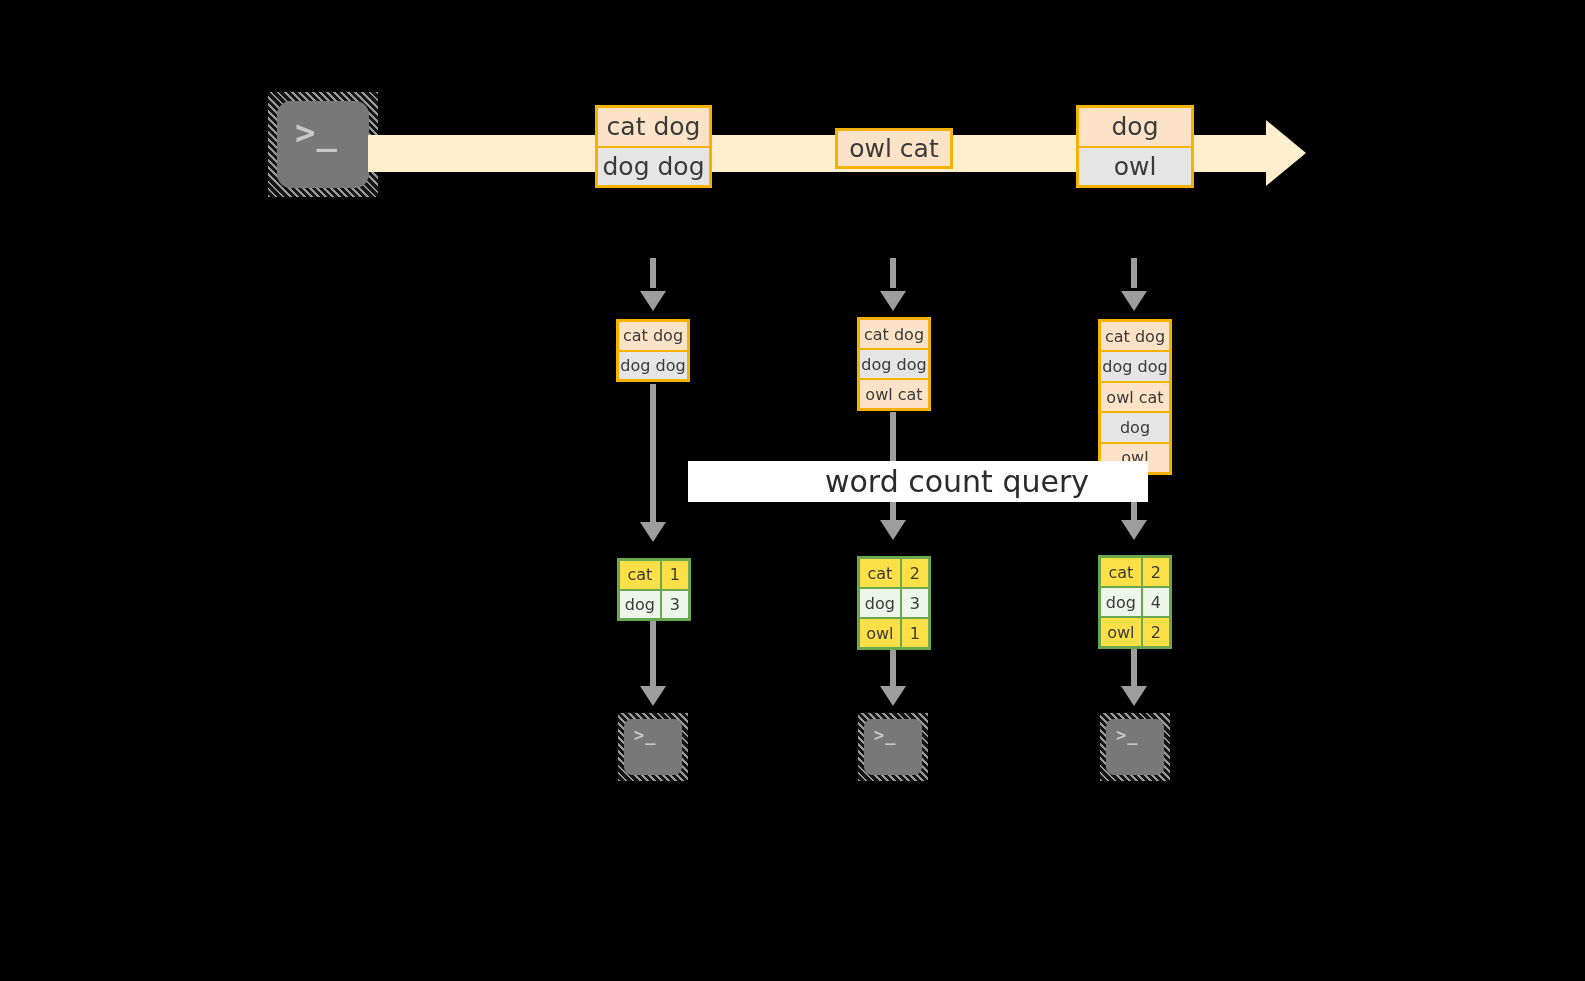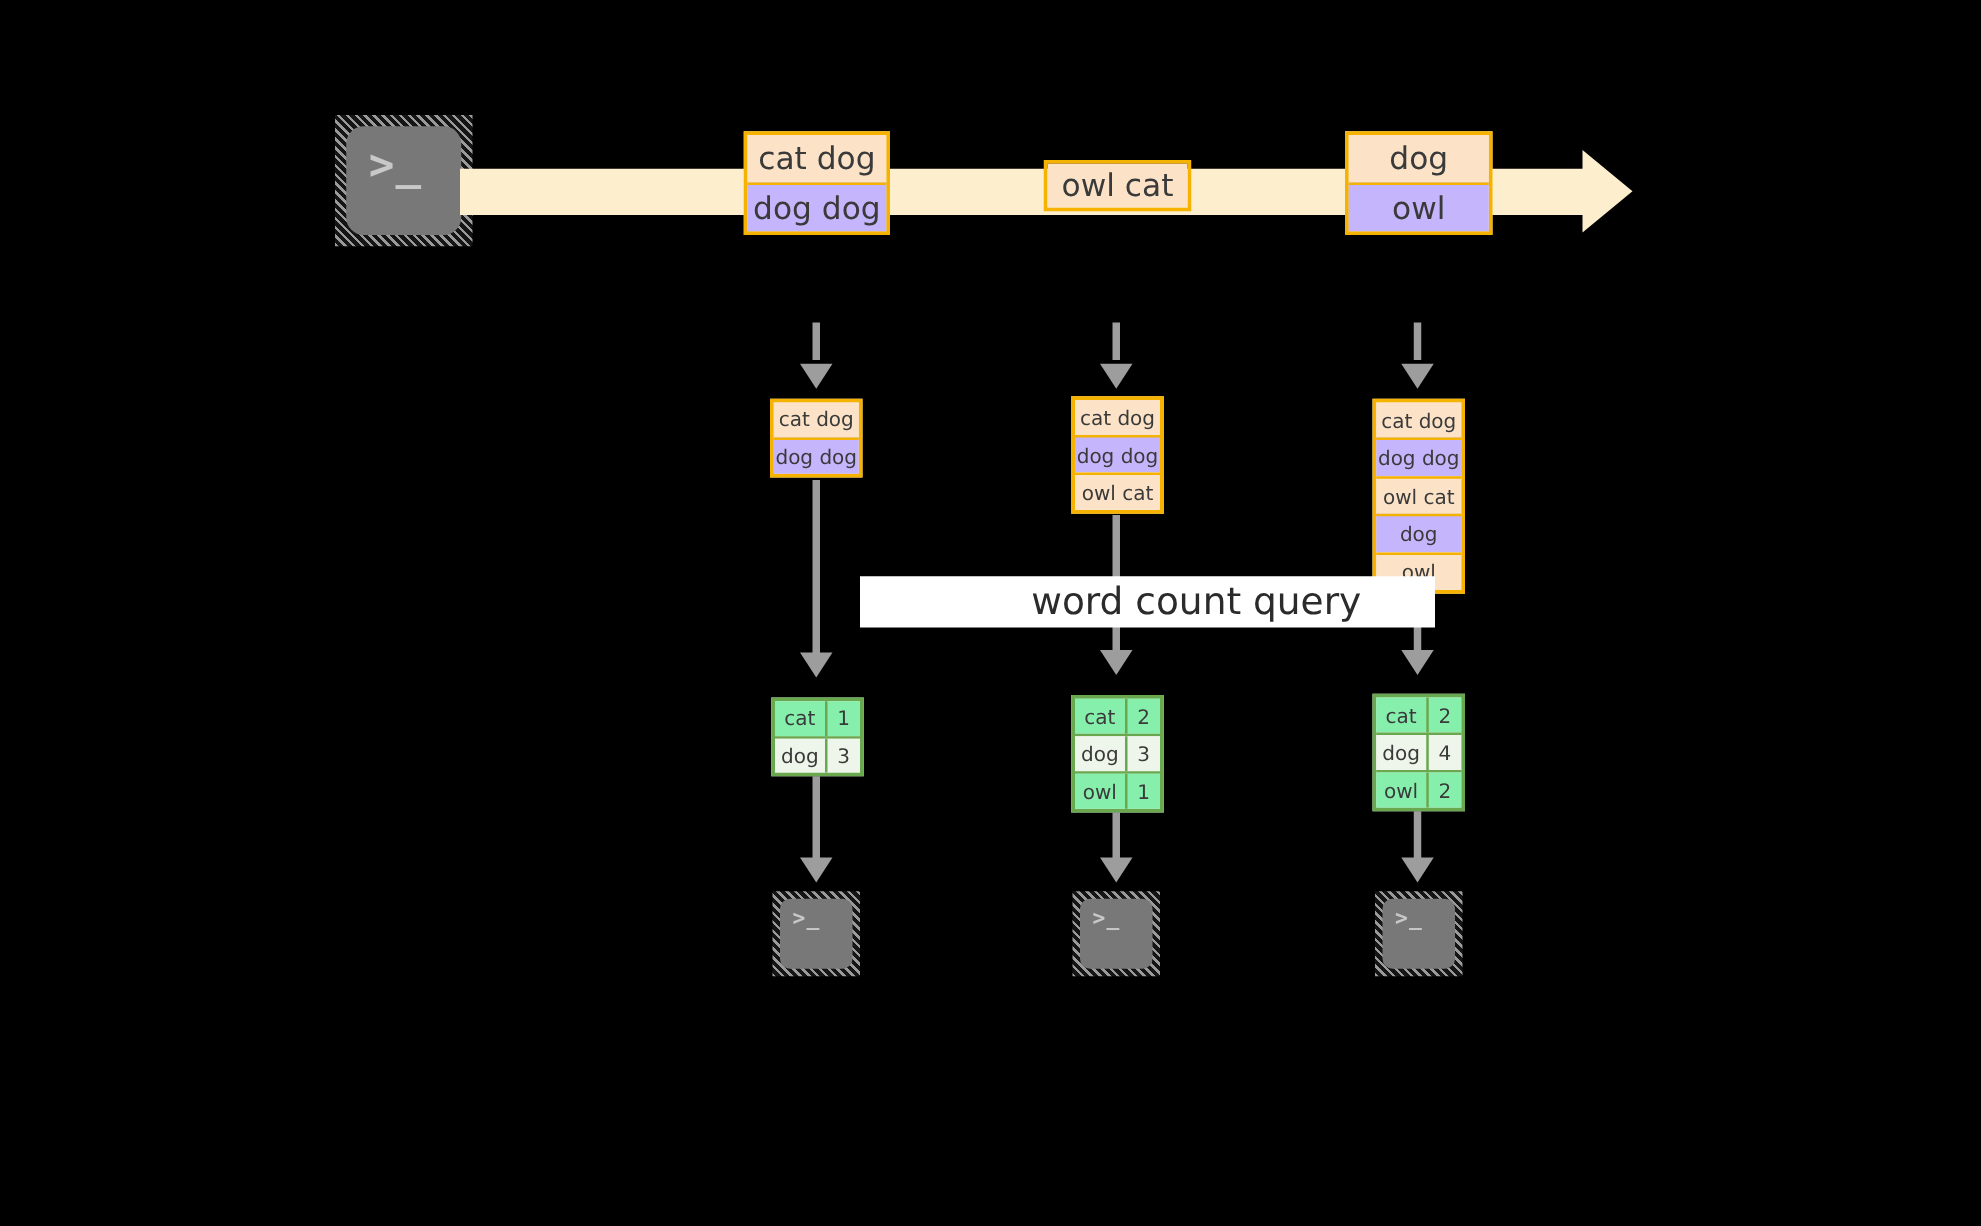--- a/index.html
+++ b/index.html
@@ -77,21 +77,21 @@
   .obox .cell {
     box-sizing: border-box;
     flex: 1 1 auto;
     display: flex;
     align-items: center;
     justify-content: center;
     white-space: nowrap;
   }
   .obox .cell + .cell { border-top: 2px solid #f5b300; }
   .obox .cell.dark  { background: #fce3c7; }
-  .obox .cell.light { background: #c4b5fd; }
+  .obox .cell.light { background: #e5e5e5; }
 
   
   .obox-lg .cell { font-size: 25px; }
   
   .obox-sm .cell { font-size: 16px; }
 
   
   .gbox {
     position: absolute;
     box-sizing: border-box;
@@ -109,21 +109,21 @@
   .gbox .gc {
     box-sizing: border-box;
     display: flex;
     align-items: center;
     justify-content: center;
     font-size: 16px;
     white-space: nowrap;
   }
   .gbox .gc.word  { width: 47px; }
   .gbox .gc.count { width: 33px; border-left: 2px solid #6aa84f; }
-  .gbox .grow.dark  .gc { background: #86efac; }
+  .gbox .grow.dark  .gc { background: #fde047; }
   .gbox .grow.light .gc { background: #eef5ea; }
 
   
   .conn {
     position: absolute;
     width: 6px;
     background: #9d9d9d;
   }
   .arrowhead {
     position: absolute;

